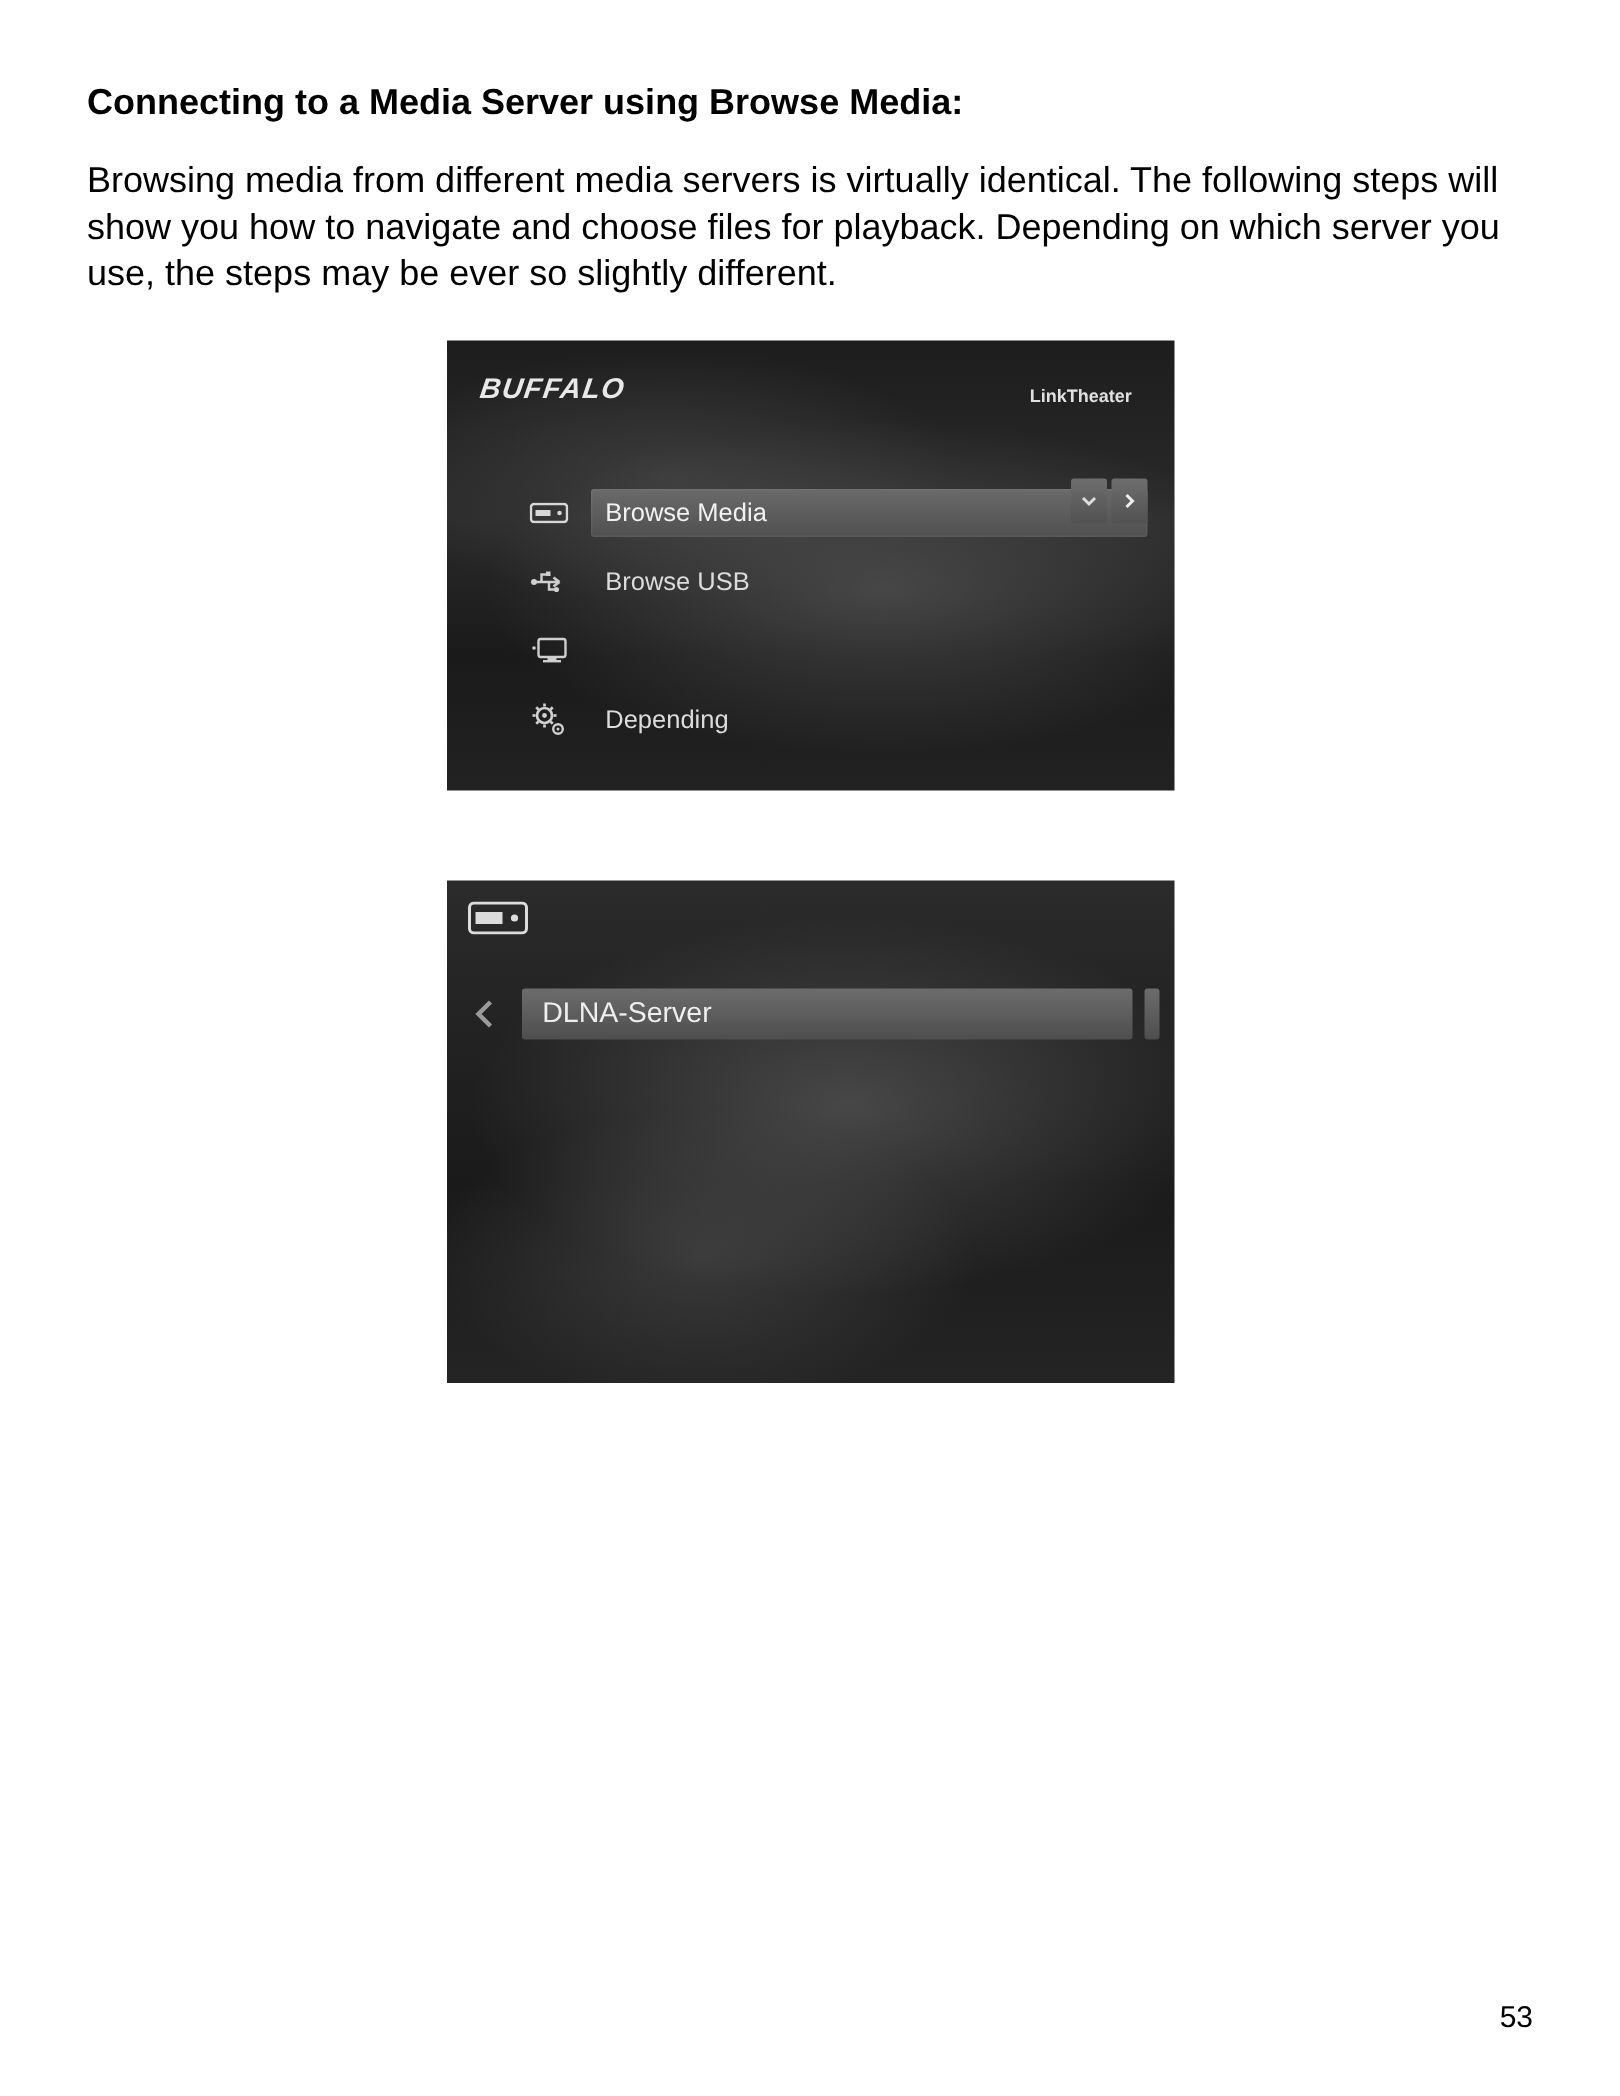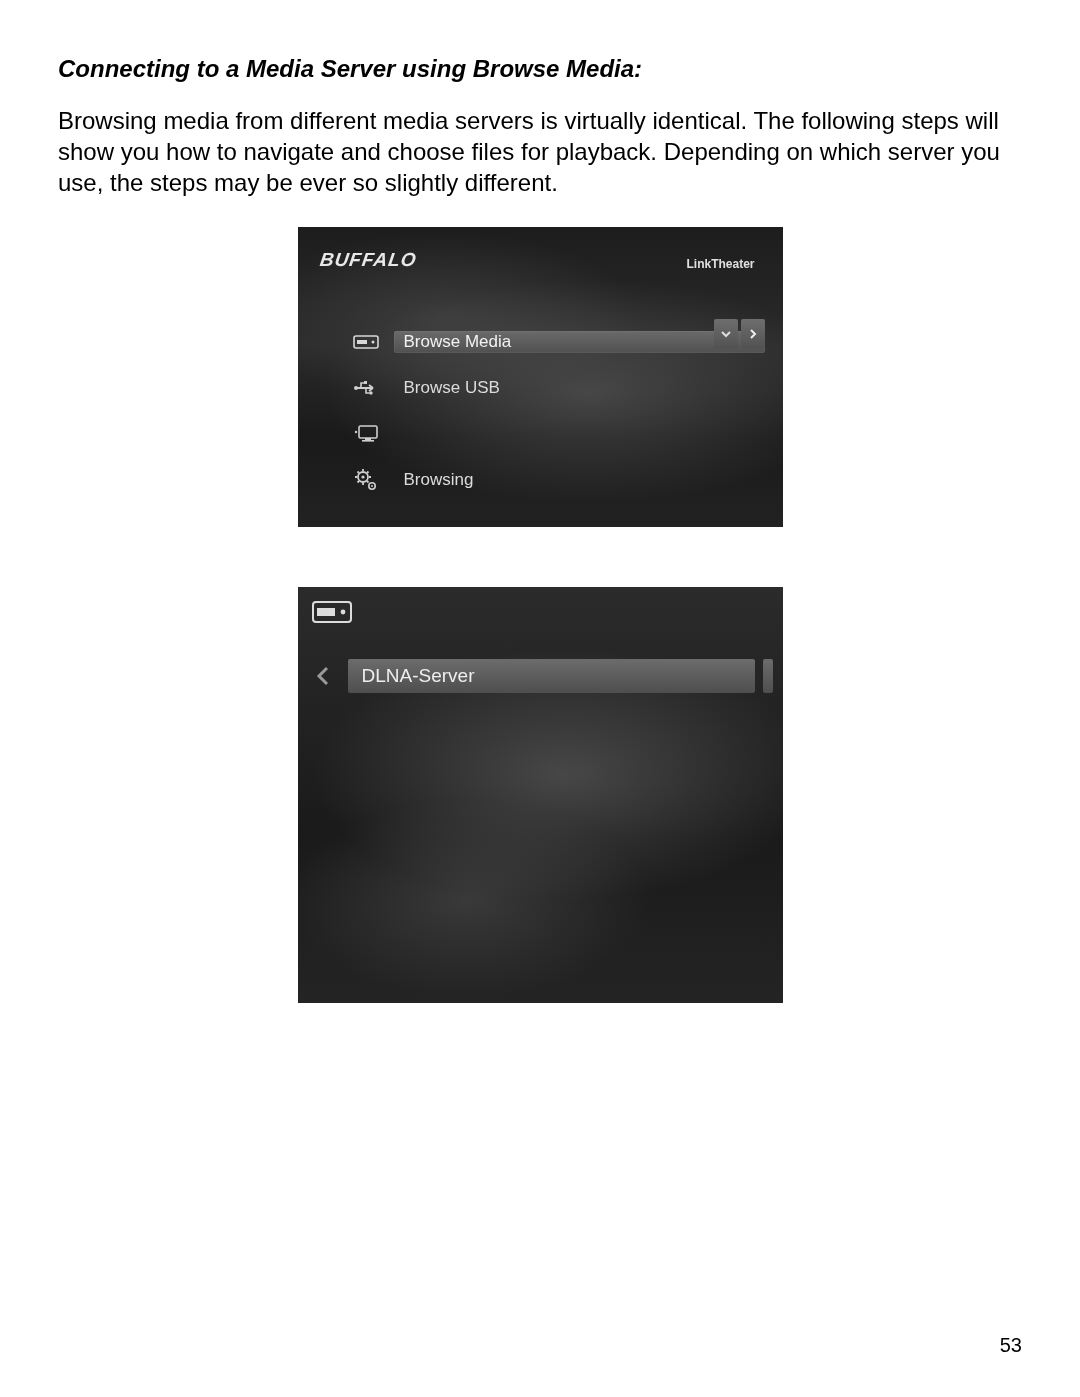--- a/index.html
+++ b/index.html
@@ -14,21 +14,20 @@
     box-sizing: border-box;
   }
   .page {
     padding: 55px 58px 0 58px;
   }
   h2.heading {
     font-size: 24px;
     font-weight: bold;
     margin: 0 0 22px 0;
     letter-spacing: 0px;
-    font-style: italic;
   }
   p.body {
     font-size: 24px;
     line-height: 1.3;
     margin: 0 0 28px 0;
   }
   .figure-center {
     display: flex;
     justify-content: center;
     margin: 28px 0 60px 0;
@@ -80,21 +79,21 @@
     display: flex;
     justify-content: center;
     align-items: center;
     color: #c8c8c8;
   }
   .lt-icon svg { display:block; }
   .lt-label-wrap {
     flex: 1;
     display: flex;
     align-items: center;
-    height: 22px;
+    height: 32px;
     border-radius: 2px;
     padding-left: 10px;
   }
   .lt-label {
     font-size: 17px;
     color: #dcdcdc;
   }
   .lt-row.sel .lt-label-wrap {
     background: linear-gradient(#6a6a6a, #505050);
     box-shadow: inset 0 0 0 1px rgba(255,255,255,0.05);
@@ -112,21 +111,21 @@
     display: flex;
     align-items: center;
     justify-content: center;
     border-radius: 2px;
   }
   .lt-arrow-btn svg { display:block; }
 
   
   .srv-screen {
     width: 485px;
-    height: 416px;
+    height: 335px;
     background:
       radial-gradient(ellipse 360px 180px at 55% 45%, rgba(105,105,105,0.55) 0%, rgba(10,10,10,0) 70%),
       radial-gradient(ellipse 260px 140px at 35% 75%, rgba(85,85,85,0.5) 0%, rgba(10,10,10,0) 70%),
       linear-gradient(#2b2b2b, #1a1a1a 60%, #242424 100%);
     color: #d6d6d6;
     position: relative;
     overflow: hidden;
   }
   .srv-icon {
     position: absolute;
@@ -250,21 +249,21 @@
                 <line x1="3.5" y1="3.5" x2="5" y2="5"></line>
                   <line x1="13" y1="13" x2="14.5" y2="14.5"></line>
                 <line x1="3.5" y1="14.5" x2="5" y2="13"></line>
                   <line x1="13" y1="5" x2="14.5" y2="3.5"></line>
               </g>
               <circle cx="18" cy="18" r="3.2" fill="none" stroke="#cfcfcf" stroke-width="1.6"></circle>
               <circle cx="18" cy="18" r="1" fill="#cfcfcf"></circle>
             </svg>
           </span>
           <span class="lt-label-wrap">
-            <span class="lt-label">Browsing</span>
+            <span class="lt-label">Depending</span>
           </span>
         </div>
       </div>
     </div>
   </div>
 
 
   <div class="figure-center" style="margin-bottom:0;">
     <div class="srv-screen">
       <span class="srv-icon">

